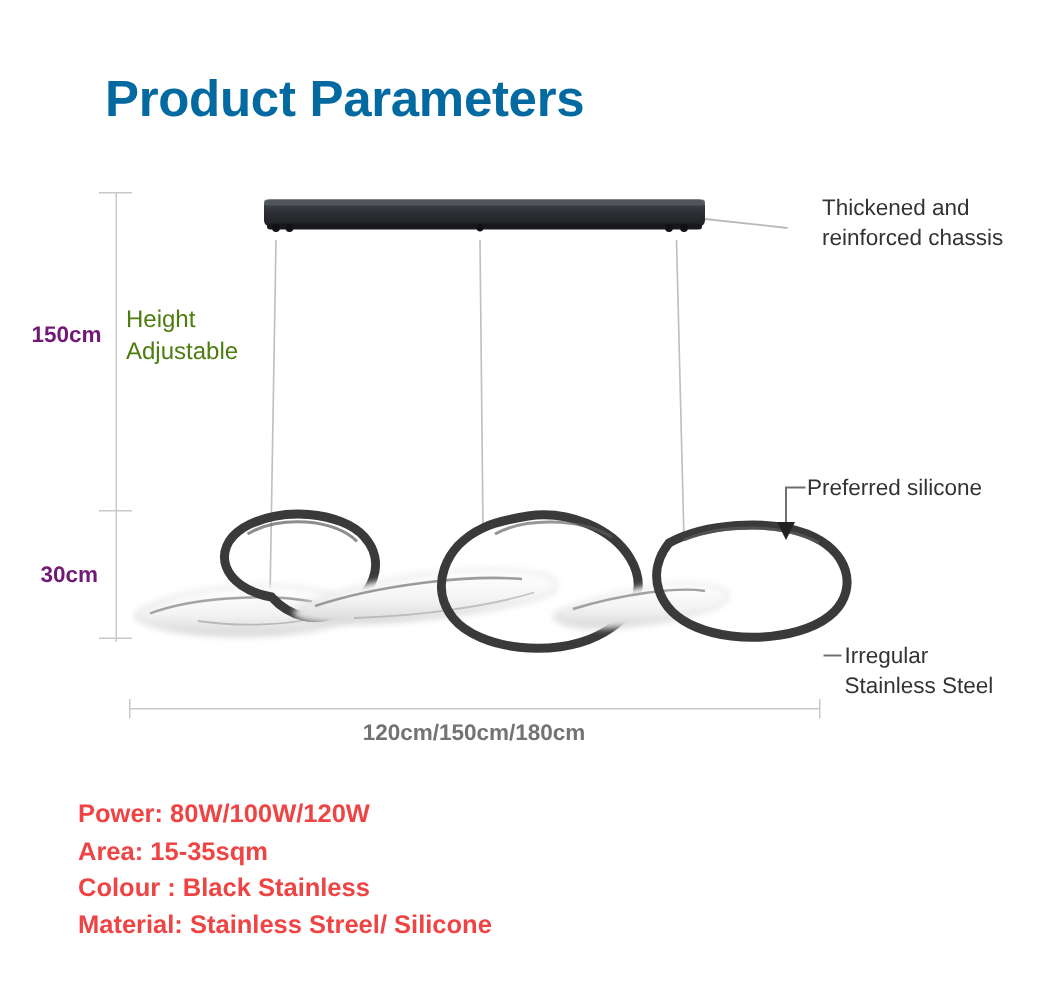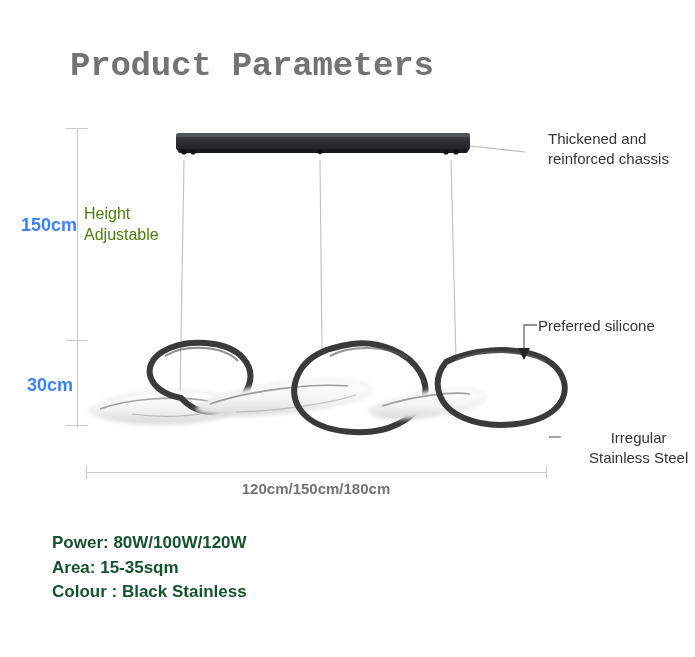--- a/index.html
+++ b/index.html
@@ -10,24 +10,23 @@
     overflow:hidden;
   }
   #page { position:relative; width:695px; height:657px; background:#fff; }
 
   
   .title {
     position:absolute;
     left:70px; top:47px;
     font-size:34px;
     font-weight:bold;
-    color:#737373;
+    color:#0369a1;
     letter-spacing:-0.2px;
     white-space:nowrap;
-    font-family:Liberation Mono, monospace;
   }
 
   
   .vline {
     position:absolute;
     left:77px; top:128px;
     width:1px; height:300px;
     background:#c9c9c9;
   }
   .vtick {
@@ -49,23 +48,23 @@
     position:absolute;
     width:1px; height:13px;
     background:#c9c9c9;
     top:466px;
   }
   .hcap.c1 { left:86px; }
   .hcap.c2 { left:546px; }
 
   .dim-label {
     position:absolute;
-    font-size:18px;
-    font-weight:bold;
-    color:#3b82f6;
+    font-size:15px;
+    font-weight:bold;
+    color:#701a75;
     white-space:nowrap;
   }
   .dim-150 { left:21px; top:215px; }
   .dim-30  { left:27px; top:375px; }
   .dim-width {
     position:absolute;
     left:86px; top:480px;
     width:460px;
     text-align:center;
     font-size:15px;
@@ -88,30 +87,30 @@
   
   .callout {
     position:absolute;
     font-size:15px;
     line-height:20px;
     color:#333;
     white-space:nowrap;
   }
   .co-chassis { left:548px; top:129px; }
   .co-silicone { left:538px; top:316px; }
-  .co-steel { left:589px; top:428px;text-align:center; }
+  .co-steel { left:563px; top:428px; }
 
   
   .specs {
     position:absolute;
     left:52px; top:531px;
     font-size:17px;
     font-weight:bold;
     line-height:24.5px;
-    color:#14532d;
+    color:#ef4444;
   }
   .specs div { white-space:nowrap; }
 </style>
 </head>
 <body>
 
 <div id="page">
 
   <div class="title">Product Parameters</div>
 
@@ -231,15 +230,16 @@
 
   <div class="callout co-steel">
     <div>Irregular</div>
     <div>Stainless Steel</div>
   </div>
 
   <div class="specs">
     <div>Power: 80W/100W/120W</div>
     <div>Area: 15-35sqm</div>
     <div>Colour : Black Stainless</div>
+    <div>Material: Stainless Streel/ Silicone</div>
   </div>
 
 </div>
 
 </body></html>

